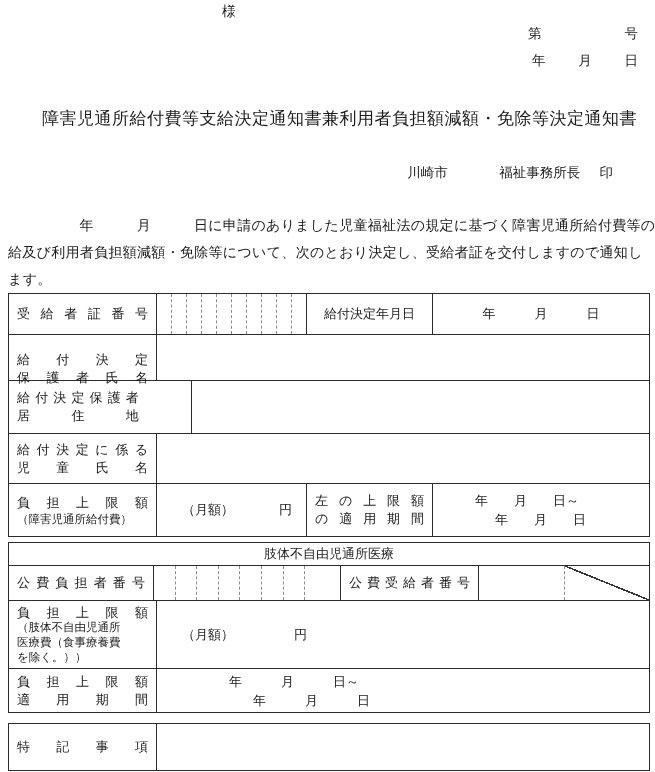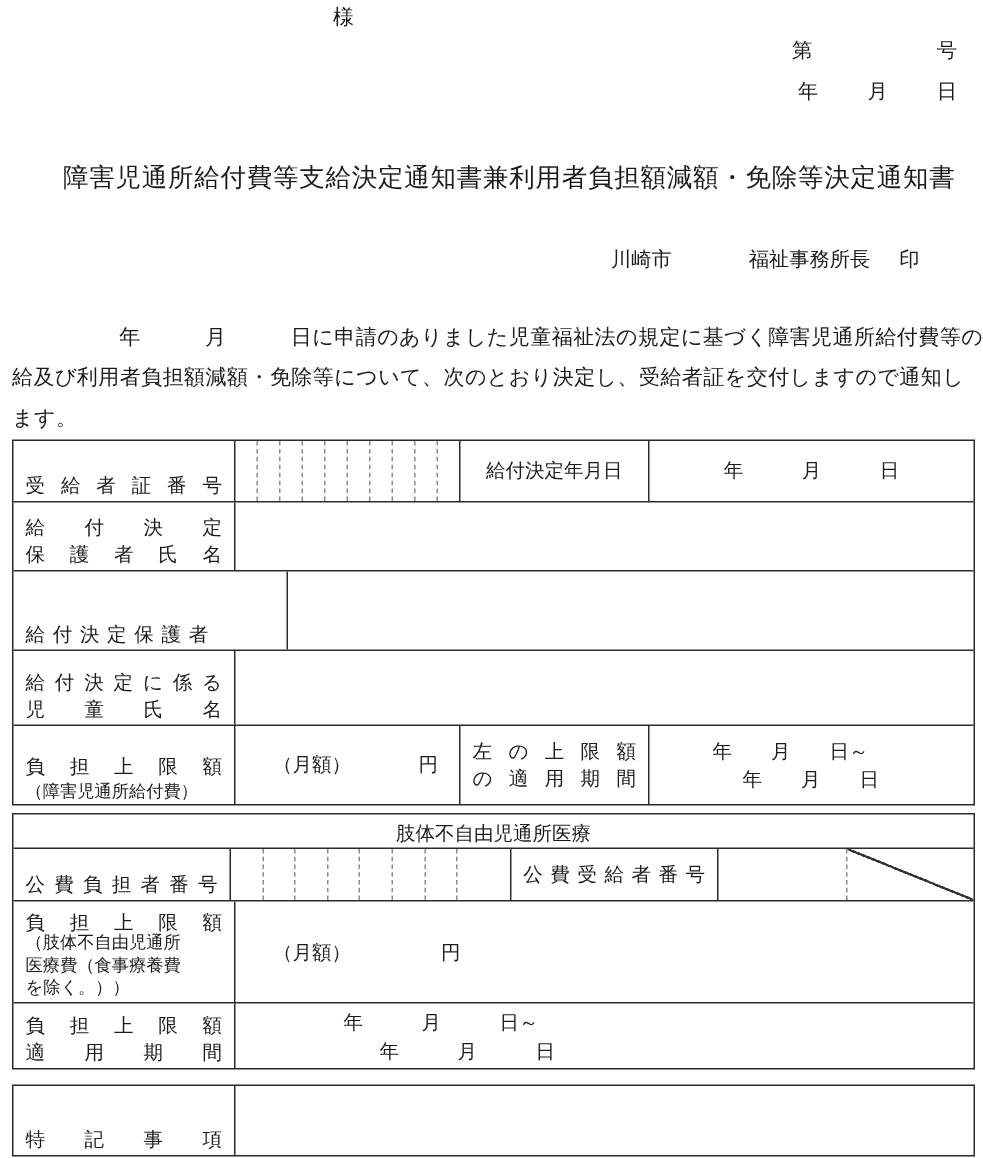--- a/index.html
+++ b/index.html
@@ -16,21 +16,21 @@
   .issuer { top:164px; right:42px; font-size:13.5px; }
   .issuer .gap1 { margin-left:48px; }
   .issuer .gap2 { margin-left:16px; }
   .body-par { top:212px; left:8px; width:644px; font-size:14px; letter-spacing:.3px; line-height:27px; }
   .body-par div { white-space:nowrap; }
 
   .tbl { position:absolute; left:8px; width:640px; border:1px solid #2b2b2b; box-sizing:content-box; }
   .row { display:flex; border-top:1px solid #2b2b2b; align-items:stretch; }
   .row:first-child { border-top:none; }
   .cell { border-left:1px solid #2b2b2b; box-sizing:border-box; min-width:0; }
-  .cell:first-child { border-left:none;justify-content:flex-end; }
+  .cell:first-child { border-left:none; }
   .lbl { font-size:13px; padding:1px 8px; display:flex; flex-direction:column; justify-content:center; }
   .jl { text-align:justify; text-align-last:justify; text-justify:inter-character; }
   .sub { font-size:11.5px; letter-spacing:0; text-align:left; text-align-last:left; }
   .vcenter { display:flex; flex-direction:column; justify-content:center; font-size:13px; }
   .ctr { text-align:center; }
 
   .digits { display:flex; align-items:stretch; }
   .digits > div { flex:1; border-left:1px dashed #8a8a8a; box-sizing:border-box; }
   .digits > :first-child { border-left:none; }
   .grow7 { flex:7; display:flex; border-left:none; }
@@ -106,20 +106,21 @@
     <div class="row" style="height:45px;">
       <div class="cell lbl" style="width:147px;margin-top:23px;">
         <div class="jl">給付決定</div>
         <div class="jl">保護者氏名</div>
       </div>
       <div class="cell" style="width:493px;"></div>
     </div>
     <div class="row" style="height:52px;gap:44px;">
       <div class="cell lbl" style="width:147px;">
         <div class="jl">給付決定保護者</div>
+        <div class="jl">居住地</div>
       </div>
       <div class="cell" style="width:493px;"></div>
     </div>
     <div class="row" style="height:49px;">
       <div class="cell lbl" style="width:147px;">
         <div class="jl">給付決定に係る</div>
         <div class="jl">児童氏名</div>
       </div>
       <div class="cell" style="width:493px;"></div>
     </div>

